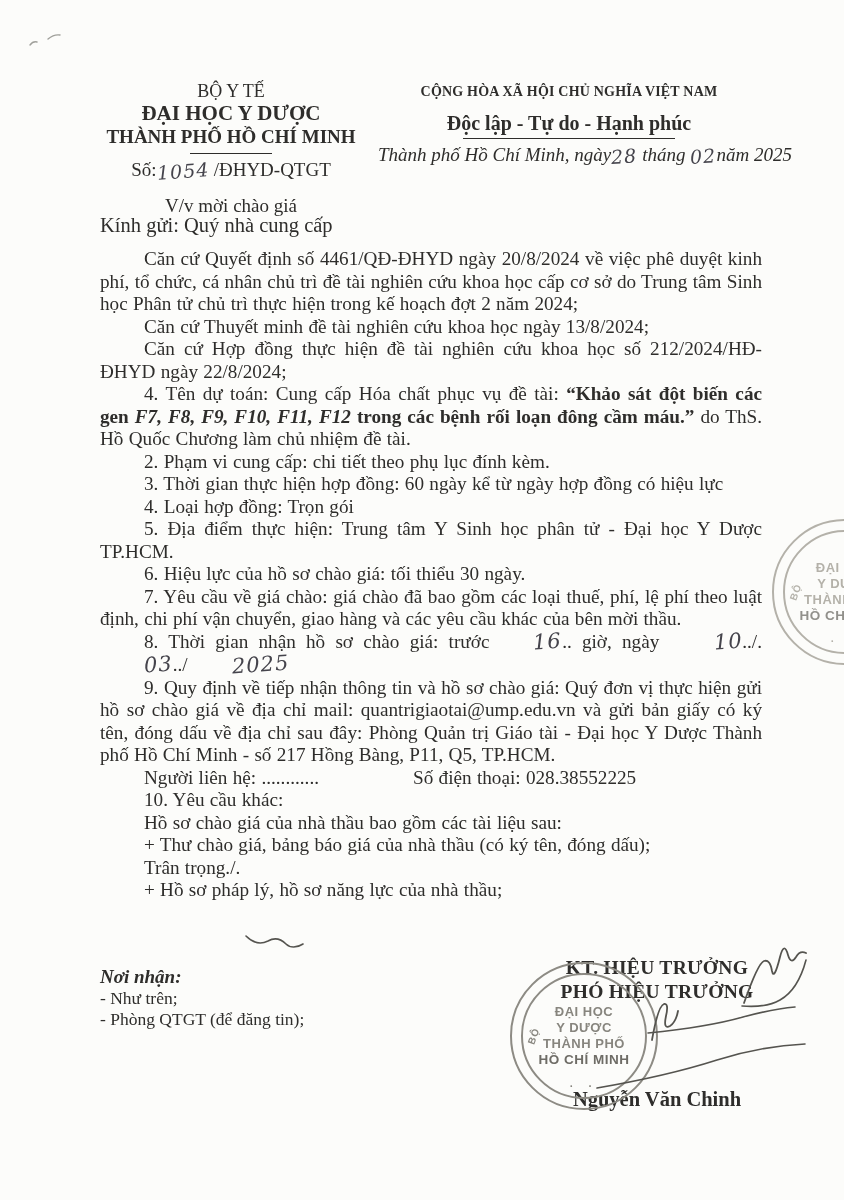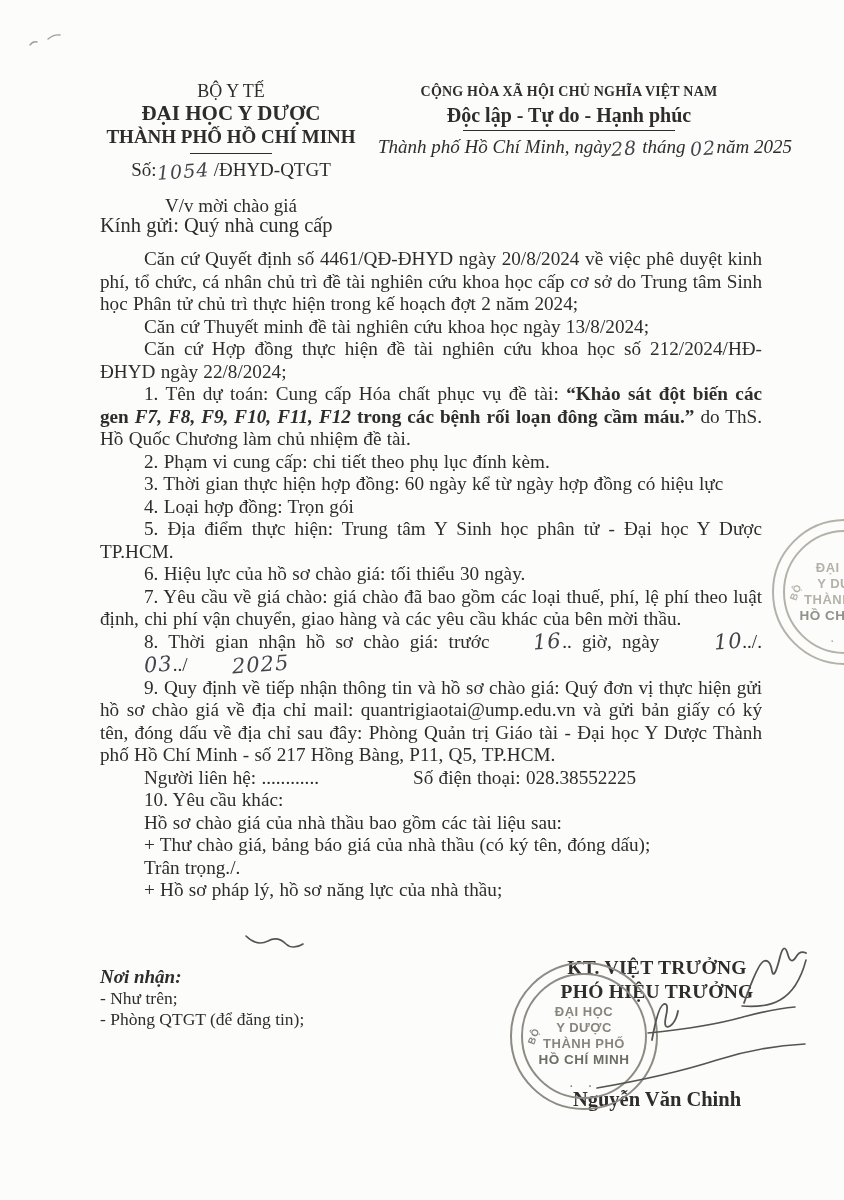--- a/index.html
+++ b/index.html
@@ -11,21 +11,21 @@
   
   .hdr-left{position:absolute;top:80px;left:92px;width:278px;text-align:center;}
   .hdr-left .l1{font-size:18px;line-height:22px;}
   .hdr-left .l2{font-size:21px;line-height:23px;font-weight:bold;}
   .hdr-left .l3{font-size:19px;line-height:24px;font-weight:bold;}
   .hdr-rule{width:82px;border-top:1.6px solid #2e2d2b;margin:4px auto 5px auto;}
   .so-line{font-size:19px;margin-top:3px;}
   .subject{font-size:19px;margin-top:14px;}
   .hdr-right{position:absolute;top:80px;left:378px;width:382px;text-align:center;}
   .hdr-right .l1{font-size:14px;line-height:23px;font-weight:bold;letter-spacing:.2px;}
-  .hdr-right .l2{font-size:20px;line-height:24px;font-weight:bold;margin-top:0;text-align:center;}
+  .hdr-right .l2{font-size:20px;line-height:24px;font-weight:bold;margin-top:8px;text-align:center;}
   .hdr-rule2{width:212px;border-top:1.6px solid #2e2d2b;margin:3px auto 5px auto;}
   .date-line{font-size:19px;font-style:italic;margin-top:5px;white-space:nowrap;}
   
   .hw{
     font-family:"DejaVu Serif",serif;font-style:italic;color:#45444c;
     display:inline-block;transform:rotate(-4deg);font-size:21px;
     letter-spacing:1px;vertical-align:-2px;line-height:1;
   }
   .hw.sm{font-size:19px;}
   
@@ -94,21 +94,21 @@
       <span class="hw sm">02</span><span>năm 2025</span>
     </div>
   </div>
 
   <div class="salutation">Kính gửi: Quý nhà cung cấp</div>
 
   <div class="doc-body">
     <p class="bp">Căn cứ Quyết định số 4461/QĐ-ĐHYD ngày 20/8/2024 về việc phê duyệt kinh phí, tổ chức, cá nhân chủ trì đề tài nghiên cứu khoa học cấp cơ sở do Trung tâm Sinh học Phân tử chủ trì thực hiện trong kế hoạch đợt 2 năm 2024;</p>
     <p class="bp">Căn cứ Thuyết minh đề tài nghiên cứu khoa học ngày 13/8/2024;</p>
     <p class="bp">Căn cứ Hợp đồng thực hiện đề tài nghiên cứu khoa học số 212/2024/HĐ-ĐHYD ngày 22/8/2024;</p>
-    <p class="bp"><span>1. Tên dự toán: Cung cấp Hóa chất phục vụ đề tài: </span><span class="b">“Khảo sát đột biến các gen </span><span class="bi">F7, F8, F9, F10, F11, F12</span><span class="b"> trong các bệnh rối loạn đông cầm máu.”</span><span> do ThS. Hồ Quốc Chương làm chủ nhiệm đề tài.</span></p>
+    <p class="bp"><span>4. Tên dự toán: Cung cấp Hóa chất phục vụ đề tài: </span><span class="b">“Khảo sát đột biến các gen </span><span class="bi">F7, F8, F9, F10, F11, F12</span><span class="b"> trong các bệnh rối loạn đông cầm máu.”</span><span> do ThS. Hồ Quốc Chương làm chủ nhiệm đề tài.</span></p>
     <p class="bp">2. Phạm vi cung cấp: chi tiết theo phụ lục đính kèm.</p>
     <p class="bp">3. Thời gian thực hiện hợp đồng: 60 ngày kể từ ngày hợp đồng có hiệu lực</p>
     <p class="bp">4. Loại hợp đồng: Trọn gói</p>
     <p class="bp">5. Địa điểm thực hiện: Trung tâm Y Sinh học phân tử - Đại học Y Dược TP.HCM.</p>
     <p class="bp">6. Hiệu lực của hồ sơ chào giá: tối thiểu 30 ngày.</p>
     <p class="bp">7. Yêu cầu về giá chào: giá chào đã bao gồm các loại thuế, phí, lệ phí theo luật định, chi phí vận chuyển, giao hàng và các yêu cầu khác của bên mời thầu.</p>
     <p class="bp"><span>8. Thời gian nhận hồ sơ chào giá: trước</span><span class="hw">16</span><span>.. giờ, ngày </span><span class="hw">10</span><span>../.</span><span class="hw">03</span><span>../</span><span class="hw">2025</span></p>
     <p class="bp">9. Quy định về tiếp nhận thông tin và hồ sơ chào giá: Quý đơn vị thực hiện gửi hồ sơ chào giá về địa chỉ mail: quantrigiaotai@ump.edu.vn và gửi bản giấy có ký tên, đóng dấu về địa chỉ sau đây: Phòng Quản trị Giáo tài - Đại học Y Dược Thành phố Hồ Chí Minh - số 217 Hồng Bàng, P11, Q5, TP.HCM.</p>
     <p class="bp"><span>Người liên hệ: ............</span><span class="phone-span">Số điện thoại: 028.38552225</span></p>
     <p class="bp">10. Yêu cầu khác:</p>
@@ -118,21 +118,21 @@
     <p class="bp">+ Hồ sơ pháp lý, hồ sơ năng lực của nhà thầu;</p>
   </div>
 
   <div class="footer-left">
     <div class="recip-title">Nơi nhận:</div>
     <div class="recip">- Như trên;</div>
     <div class="recip">- Phòng QTGT (để đăng tin);</div>
   </div>
 
   <div class="sig-block">
-    <div class="sig-title">KT. VIỆT TRƯỞNG</div>
+    <div class="sig-title">KT. HIỆU TRƯỞNG</div>
     <div class="sig-title">PHÓ HIỆU TRƯỞNG</div>
     <div class="sig-name">Nguyễn Văn Chinh</div>
   </div>
 
   <div class="seal seal-main">
     <span class="side">BỘ</span>
     <span class="sl">ĐẠI HỌC</span>
     <span class="sl">Y DƯỢC</span>
     <span class="sl">THÀNH PHỐ</span>
     <span class="sl dark">HỒ CHÍ MINH</span>

